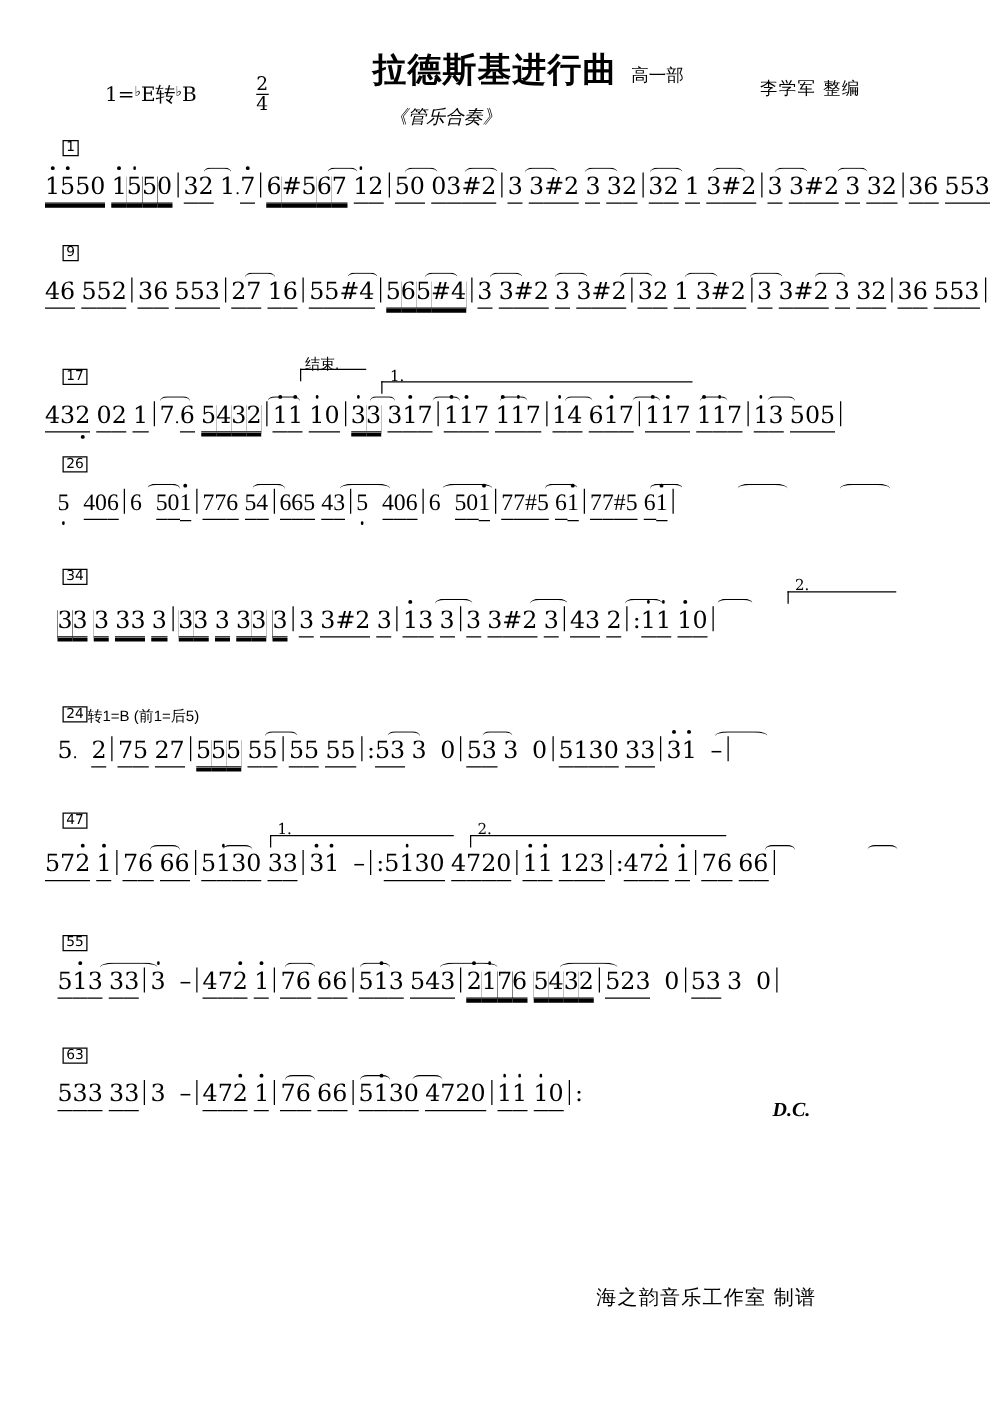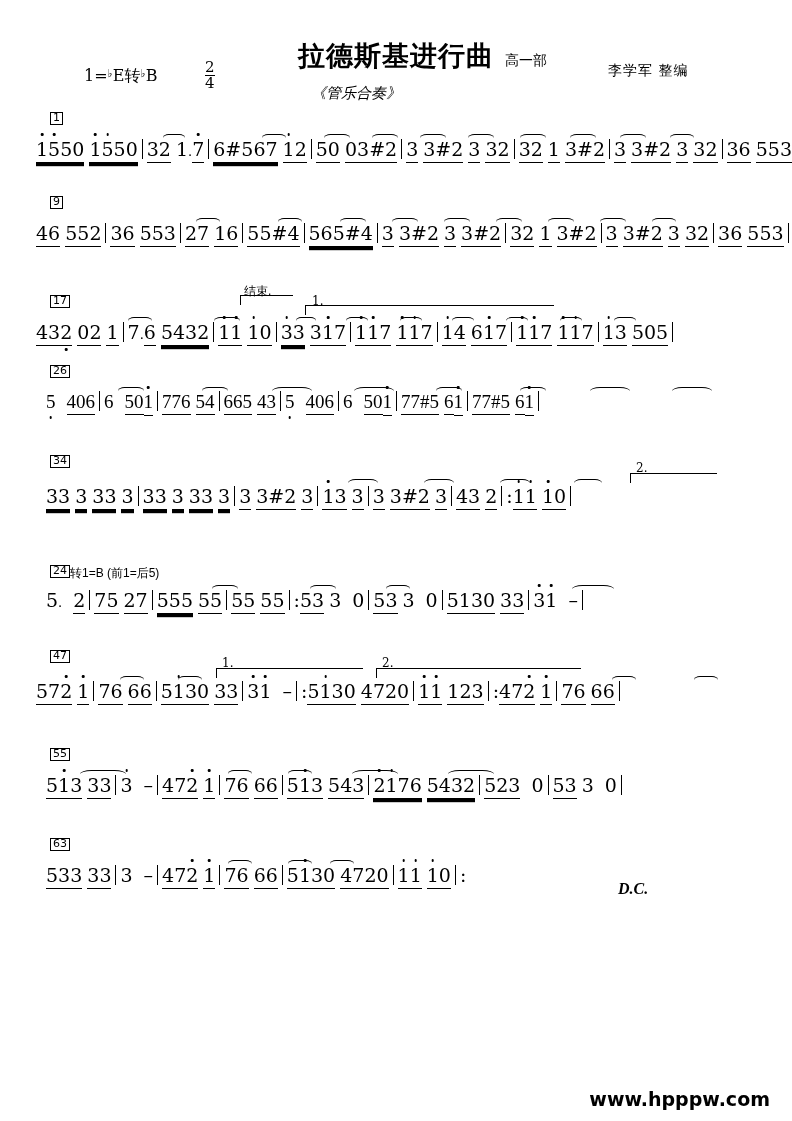--- a/index.html
+++ b/index.html
@@ -332,15 +332,15 @@
     <span class="barnum" style="left:50px; top:0px;">63</span>
     <div class="music" style="left:46px; top:26px;">
       <span class="u1">5</span><span class="u1">3</span><span class="u1">3</span><span class="thin-sp"></span><span class="u1">3</span><span class="u1">3</span><span class="bar"></span>3<span class="wide-sp"></span>–<span class="bar"></span><span class="u1">4</span><span class="u1">7</span><span class="u1 nd dotup">2</span><span class="thin-sp"></span><span class="u1 nd dotup">1</span><span class="bar"></span><span class="u1">7</span><span class="u1">6</span><span class="thin-sp"></span><span class="u1">6</span><span class="u1">6</span><span class="bar"></span><span class="u1">5</span><span class="u1 nd dotup">1</span><span class="u1">3</span><span class="u1">0</span><span class="thin-sp"></span><span class="u1">4</span><span class="u1">7</span><span class="u1">2</span><span class="u1">0</span><span class="bar"></span><span class="u1 nd dotup">1</span><span class="u1 nd dotup">1</span><span class="thin-sp"></span><span class="u1 nd dotup">1</span><span class="u1">0</span><span class="bar"></span>:
     </div>
     <span class="slur" style="left:228px; top:22px; width:24px;"></span>
     <span class="slur" style="left:288px; top:22px; width:24px;"></span>
     <span class="slur" style="left:330px; top:22px; width:24px;"></span>
     <span class="dc" style="left:618px; top:42px;">D.C.</span>
   </div>
 
-  <div class="site">www.hpppw.com</div>
+  <div class="studio">海之韵音乐工作室 制谱</div>
 
 </div>
 
 </body></html>

